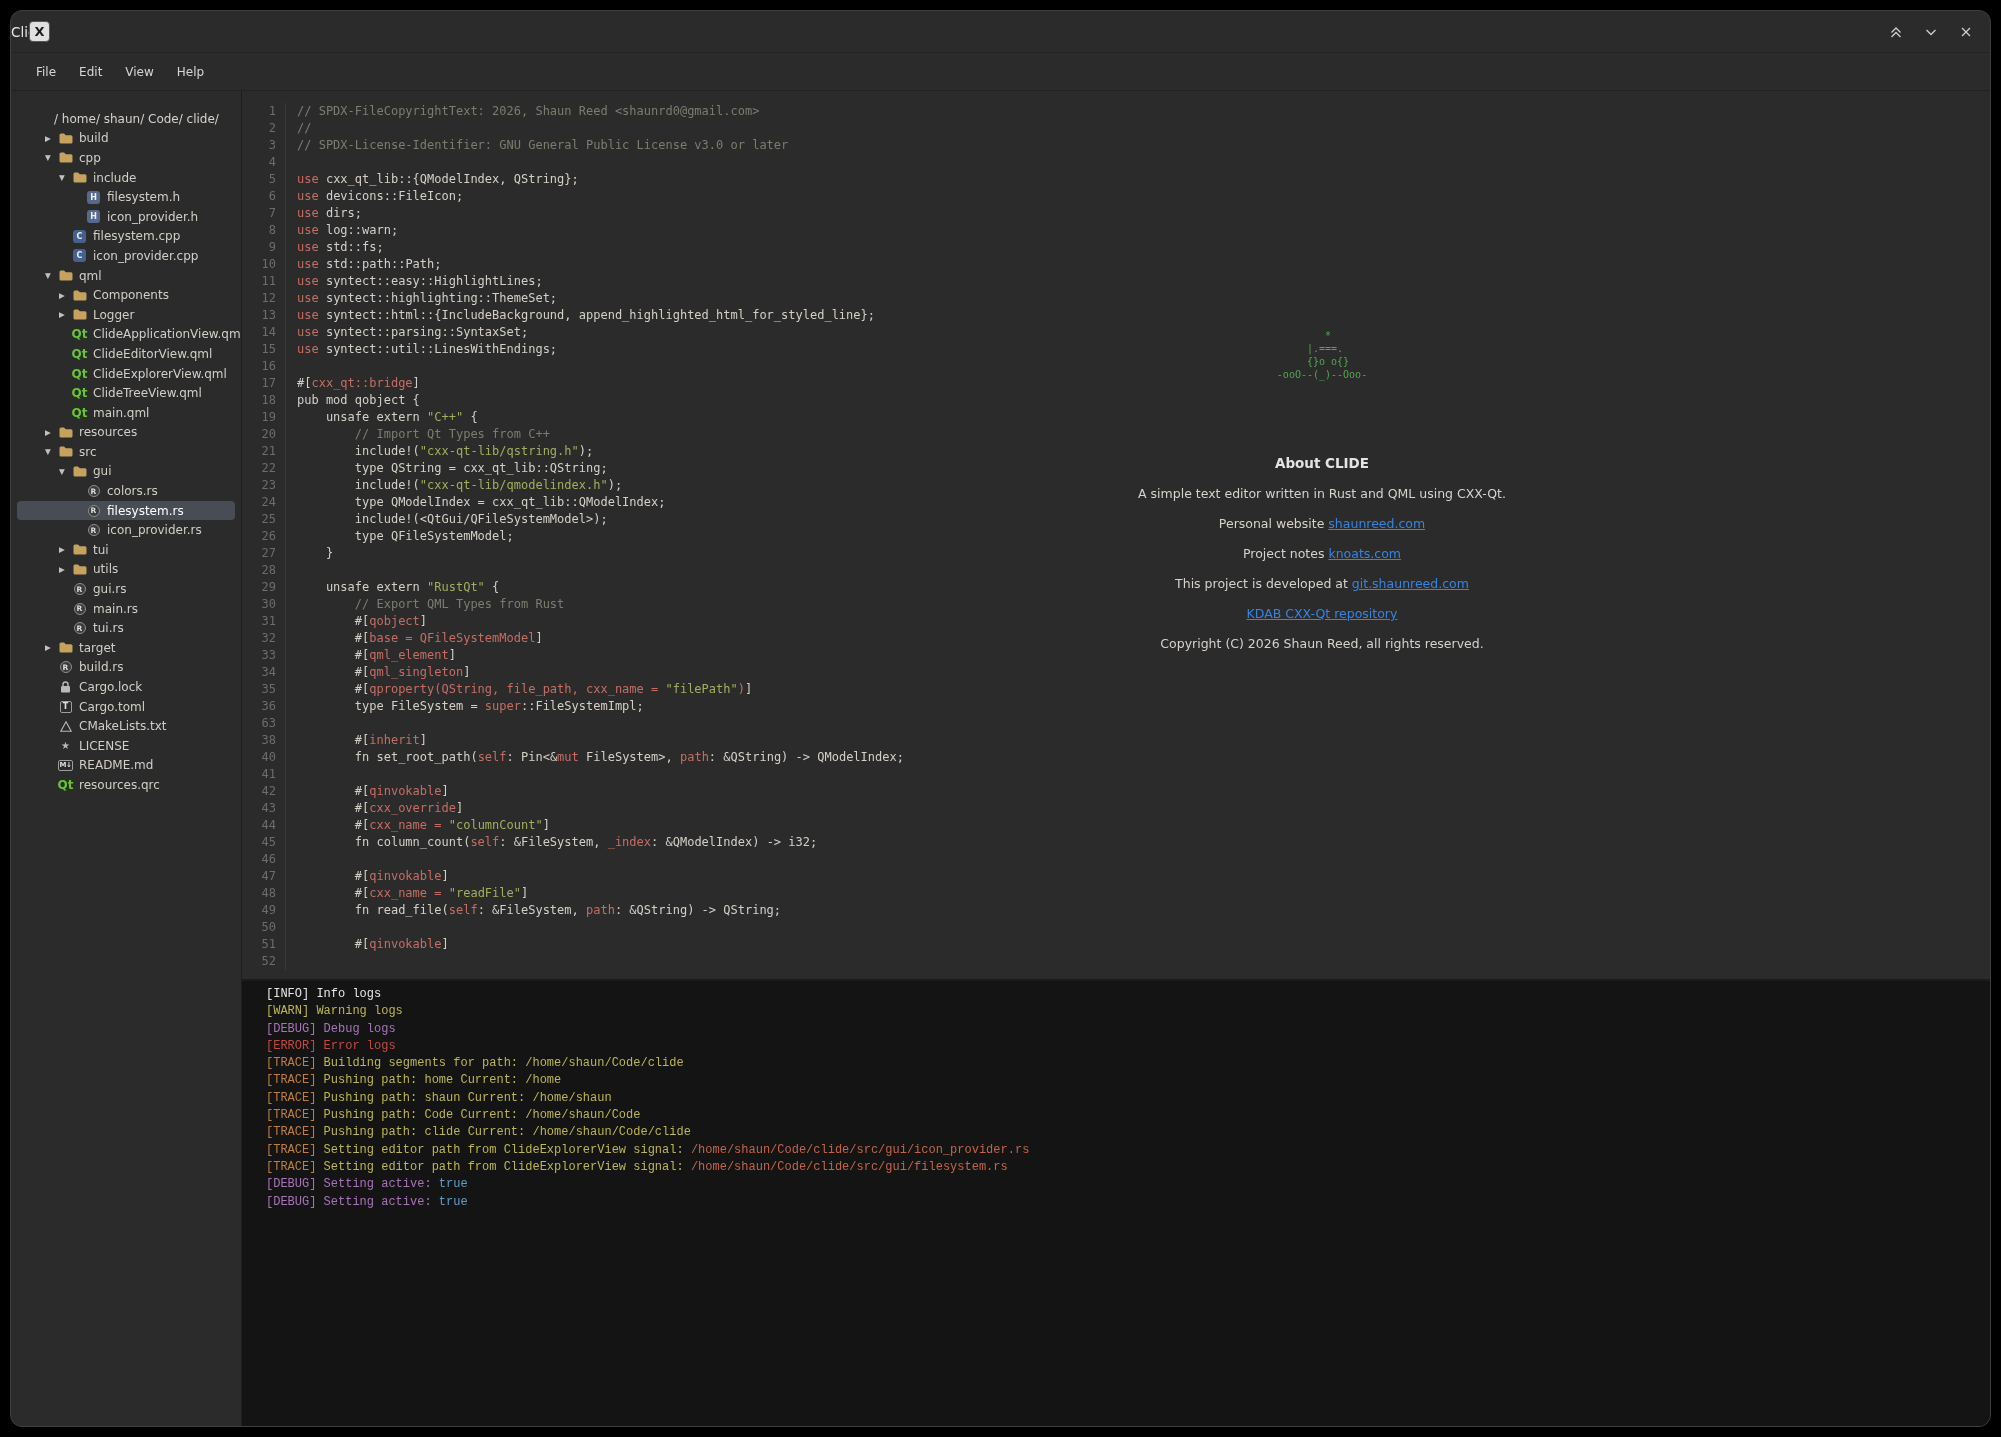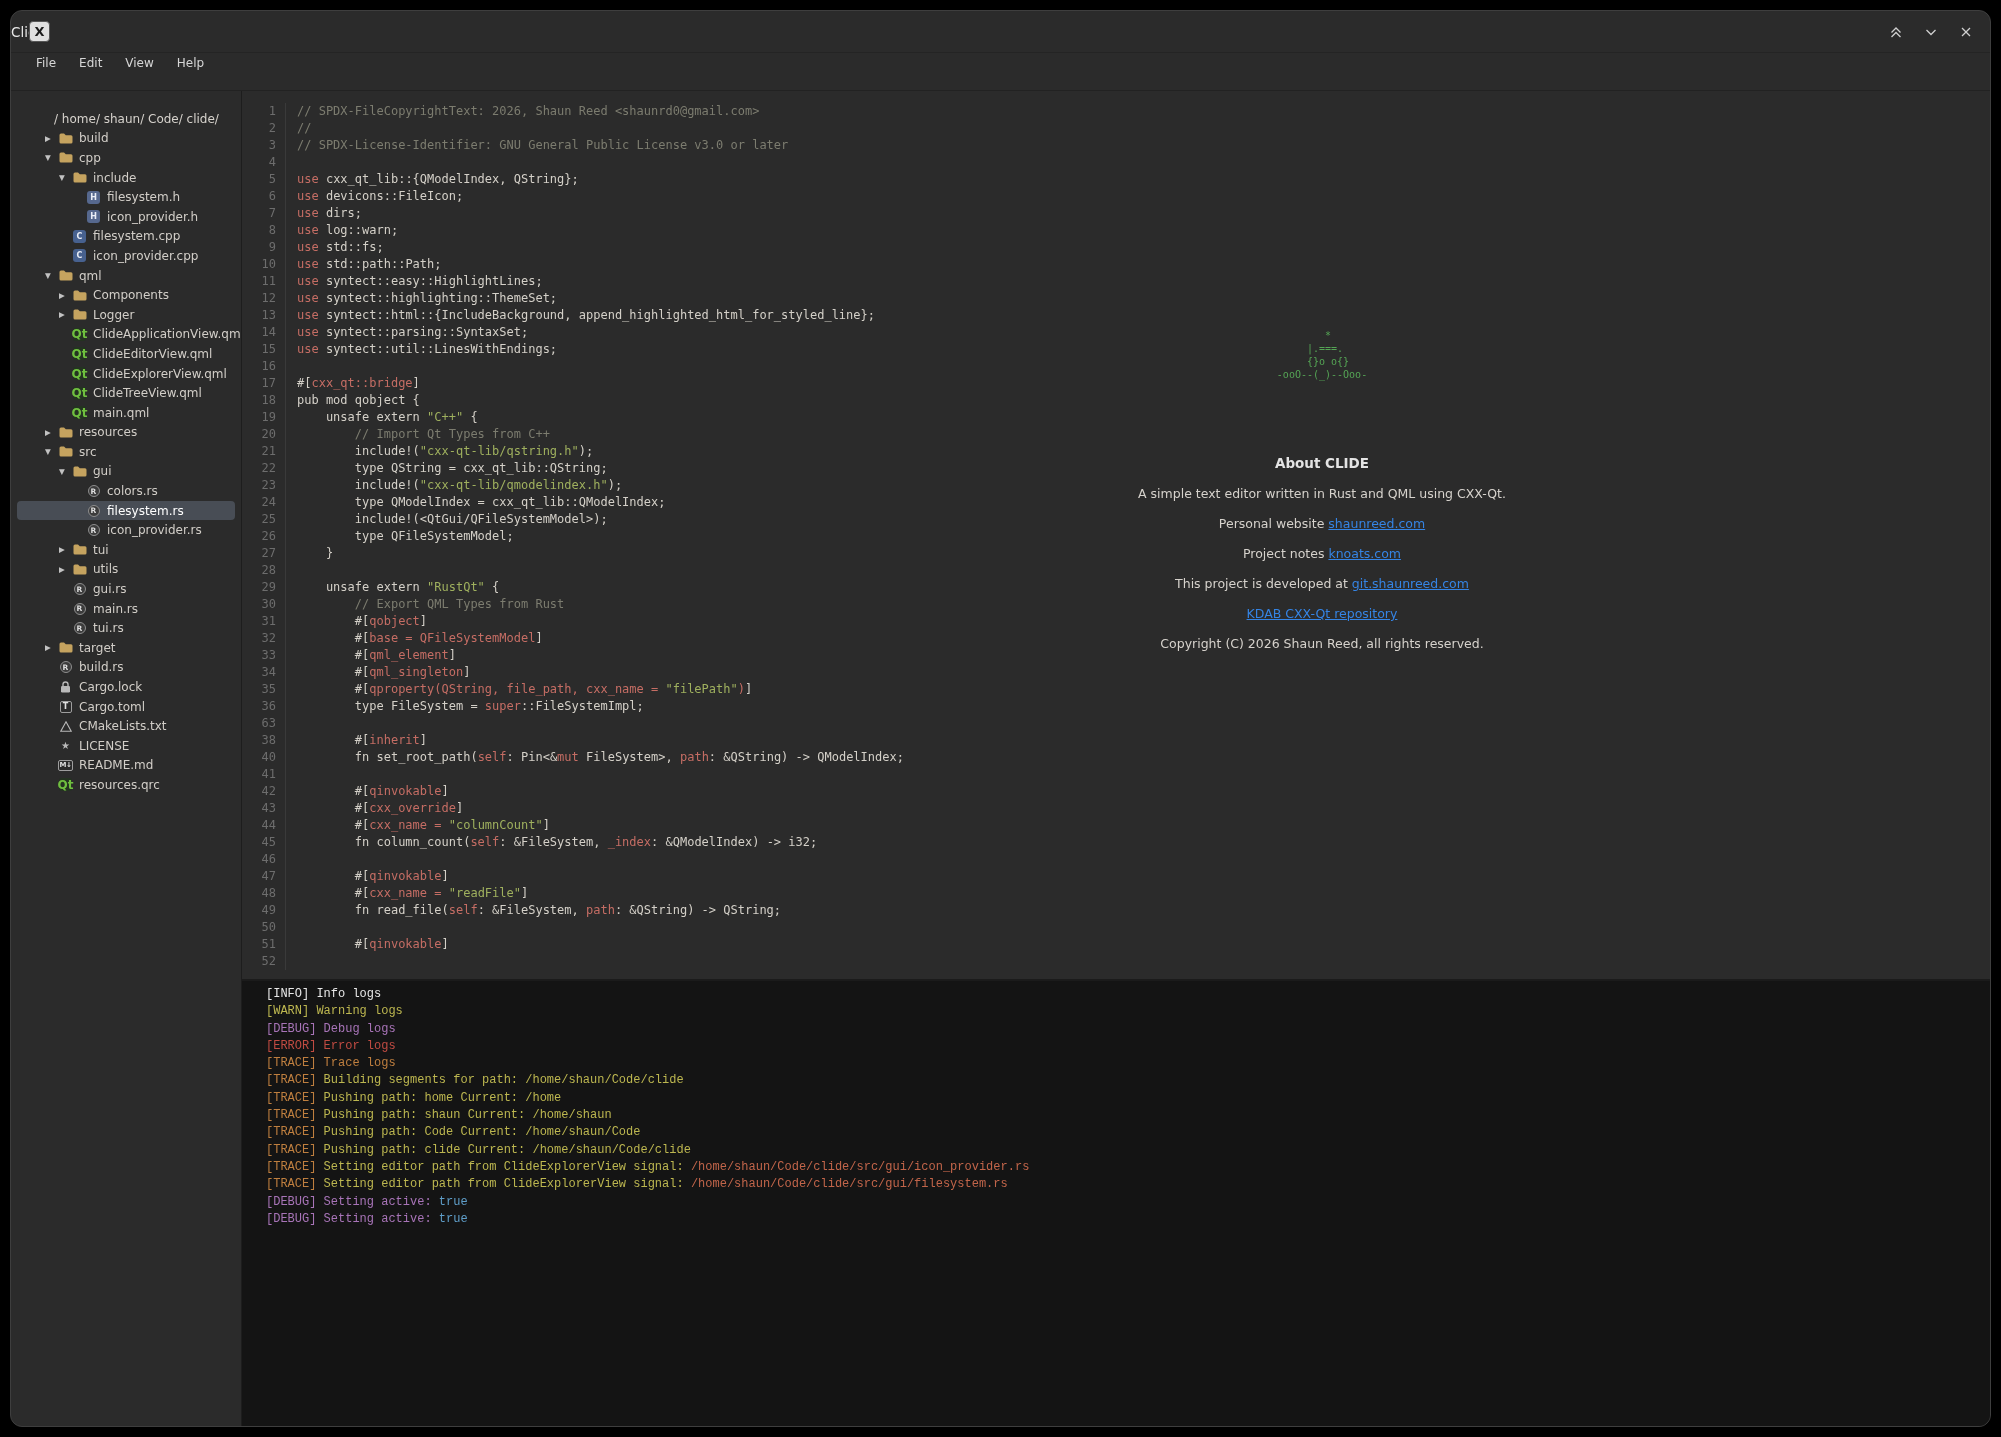--- a/index.html
+++ b/index.html
@@ -11,21 +11,21 @@
   
   .titlebar{flex:0 0 42px;display:flex;align-items:center;position:relative;
     border-bottom:1px solid #242424}
   .app-icon{position:absolute;left:18px;width:21px;height:21px;border-radius:4px;
     background:#e0e0e0;border:1px solid #555;color:#1c1c1c;font-weight:bold;font-size:13px;
     display:flex;align-items:center;justify-content:center}
   .title{flex:1;text-align:left;color:#e6e6e6;font-size:13.5px}
   .controls{position:absolute;right:14px;top:0;height:42px;display:flex;align-items:center;gap:15px}
   .wbtn{width:20px;height:20px;display:flex;align-items:center;justify-content:center;cursor:pointer}
   
-  .menubar{flex:0 0 38px;display:flex;padding-left:16px;
+  .menubar{flex:0 0 38px;display:flex;align-items:center;padding-left:16px;
     border-bottom:1px solid #222}
   .menu-item{color:#d6d6d6;font-size:12px;padding:3px 9px;margin-right:5px;border-radius:3px}
   
   .content{flex:1;display:flex;min-height:0}
   .sidebar{flex:0 0 230px;width:230px;padding-top:18px;overflow:hidden}
   .splitter-v{width:1px;background:#1d1d1d}
   .rightcol{flex:1;display:flex;flex-direction:column;min-width:0}
   
   .tree-root{height:19.6px;display:flex;align-items:center;padding-left:43px;
     color:#d6d2cc;font-size:12px;white-space:nowrap}
@@ -448,21 +448,20 @@
       </div>
 
       <div class="splitter-h"></div>
 
       <div class="logpanel">
         <div id="log-lines">
             <div class="ll"><span class="lg-w">[INFO] Info logs</span></div>
             <div class="ll"><span class="lg-y">[WARN] Warning logs</span></div>
             <div class="ll"><span class="lg-m">[DEBUG] Debug logs</span></div>
             <div class="ll"><span class="lg-e">[ERROR] Error logs</span></div>
-            <div class="ll"><span class="lg-o">[TRACE] Trace logs</span></div>
             <div class="ll"><span class="lg-o">[TRACE] </span><span class="lg-y">Building segments for path: /home/shaun/Code/clide</span></div>
             <div class="ll"><span class="lg-o">[TRACE] </span><span class="lg-y">Pushing path: home Current: /home</span></div>
             <div class="ll"><span class="lg-o">[TRACE] </span><span class="lg-y">Pushing path: shaun Current: /home/shaun</span></div>
             <div class="ll"><span class="lg-o">[TRACE] </span><span class="lg-y">Pushing path: Code Current: /home/shaun/Code</span></div>
             <div class="ll"><span class="lg-o">[TRACE] </span><span class="lg-y">Pushing path: clide Current: /home/shaun/Code/clide</span></div>
             <div class="ll"><span class="lg-o">[TRACE] </span><span class="lg-y">Setting editor path from ClideExplorerView signal: </span><span class="lg-p">/home/shaun/Code/clide/src/gui/icon_provider.rs</span></div>
             <div class="ll"><span class="lg-o">[TRACE] </span><span class="lg-y">Setting editor path from ClideExplorerView signal: </span><span class="lg-p">/home/shaun/Code/clide/src/gui/filesystem.rs</span></div>
             <div class="ll"><span class="lg-m">[DEBUG] Setting active: </span><span class="lg-b">true</span></div>
             <div class="ll"><span class="lg-m">[DEBUG] Setting active: </span><span class="lg-b">true</span></div>
           </div>

